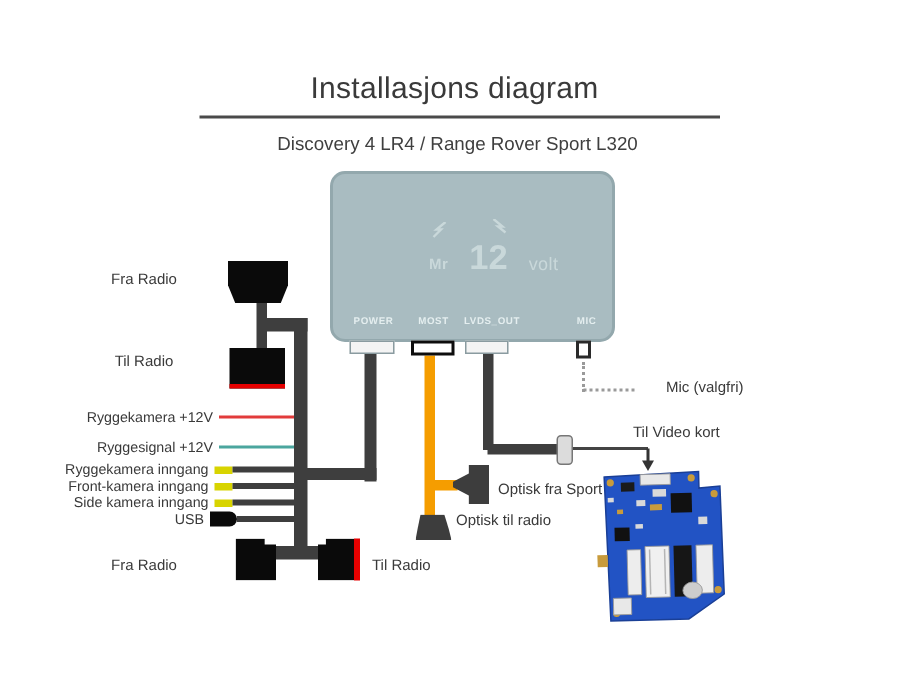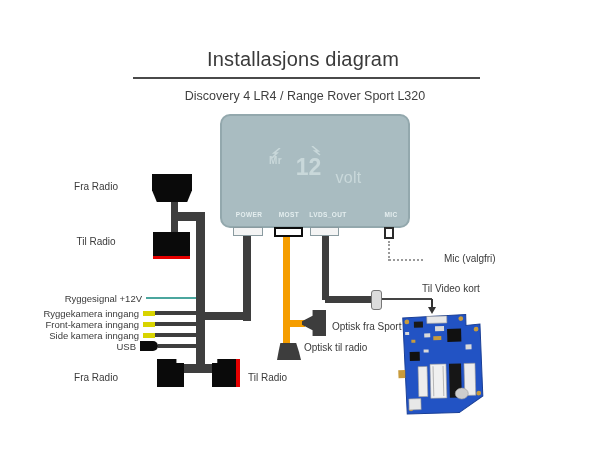--- a/index.html
+++ b/index.html
@@ -11,24 +11,24 @@
   }
   .abs { position: absolute; }
 
   
   .title { top: 48px; left: 0; width: 606px; text-align: center; font-size: 20px; color: #3a3a3a; letter-spacing: .2px; }
   .title-rule { top: 77px; left: 133px; width: 347px; height: 2px; background: #4a4a4a; }
   .subtitle { top: 89px; left: 0; width: 610px; text-align: center; font-size: 12.5px; color: #3f3f3f; }
 
   
   .device-box { left: 220px; top: 114px; width: 190px; height: 114px; background: #a9bcc1; border: 2px solid #93a8ad; border-radius: 10px; }
-  .logo { left: 269px; top: 156px; width: 70px; display: flex; align-items: flex-start; color: #c9d8da; line-height: 1; }
+  .logo { left: 286px; top: 156px; width: 70px; display: flex; align-items: flex-end; color: #c9d8da; line-height: 1; }
   .logo .mr { font-size: 10px; font-weight: bold; letter-spacing: .3px; padding-bottom: 1px; }
   .logo .twelve { font-size: 23px; font-weight: bold; margin: 0 14px; }
-  .logo .volt { font-size: 16px; padding-bottom: 1px; letter-spacing: .3px; margin-top: 14px; }
+  .logo .volt { font-size: 12px; padding-bottom: 1px; letter-spacing: .3px; margin-top: 14px; }
   .bolt { position: absolute; }
 
   .port-label { top: 211px; font-size: 6.5px; font-weight: bold; color: #e4eeef; text-align: center; letter-spacing: .4px; }
 
   .tab-light { background: #f4f4f4; border: 1px solid #8a9ba0; }
   .tab-dark-border { background: #ffffff; border: 2px solid #0d0d0d; }
 
   
   .cable { background: #3e3e3e; }
   .orange { background: #f59d00; }
@@ -94,20 +94,24 @@
   <div class="abs tab-light" style="left:233px; top:227px; width:30px; height:9px;"></div>
   <div class="abs tab-dark-border" style="left:274px; top:227px; width:29px; height:10px;"></div>
   <div class="abs tab-light" style="left:310px; top:227px; width:29px; height:9px;"></div>
   <div class="abs" style="left:384px; top:227px; width:10px; height:12px; background:#fff; border:2px solid #2a2a2a;"></div>
 
   <div class="abs blackconn" style="left:152px; top:174px; width:40px; height:28px; clip-path:polygon(0 0,100% 0,100% 58%,88% 100%,12% 100%,0 58%);"></div>
   <div class="abs blackconn" style="left:153px; top:232px; width:37px; height:27px; border-bottom:3.5px solid #e60000;"></div>
   <div class="abs side-label ralign" style="left:50px; top:181px; width:92px;">Fra Radio</div>
   <div class="abs side-label ralign" style="left:50px; top:236px; width:92px;">Til Radio</div>
 
+  <div class="abs wire-row" style="top:272px;">
+    <span class="lbl">Ryggekamera +12V</span>
+    <span class="wire-thin red-w"></span>
+  </div>
   <div class="abs wire-row" style="top:292px;text-align:center;">
     <span class="lbl">Ryggesignal +12V</span>
     <span class="wire-thin teal-w"></span>
   </div>
   <div class="abs wire-row" style="top:307px;align-items:center;">
     <span class="lbl">Ryggekamera inngang</span>
     <span class="plug-group">
         <span class="plug-tip"></span>
         <span class="plug-wire"></span>
       </span>

